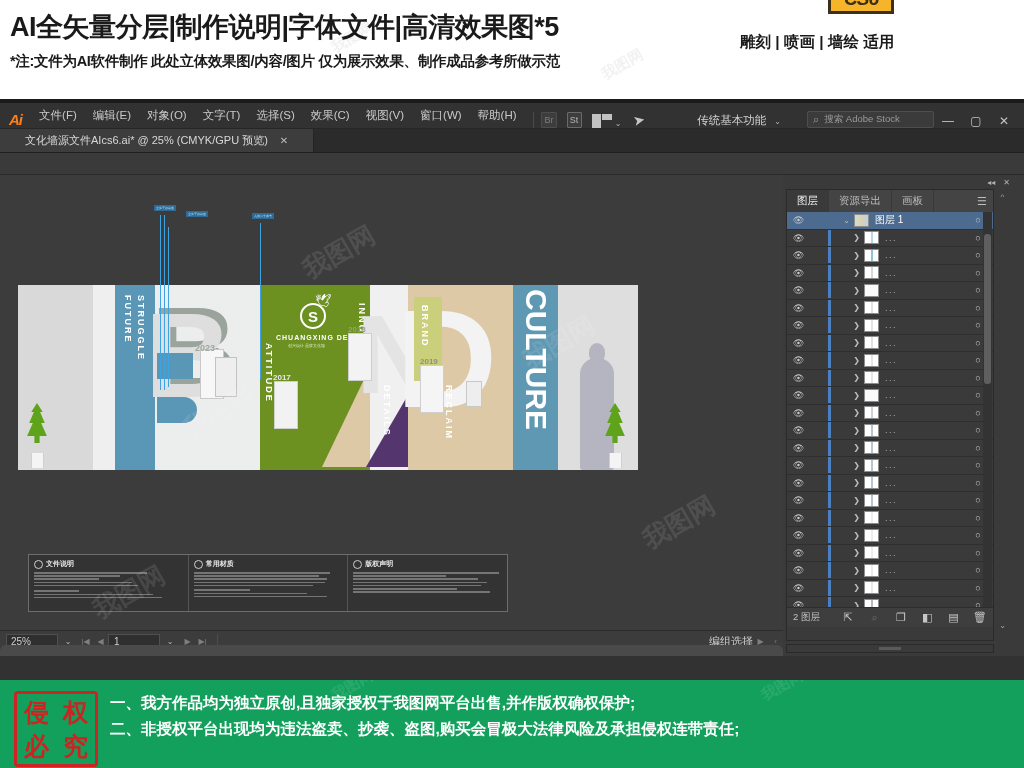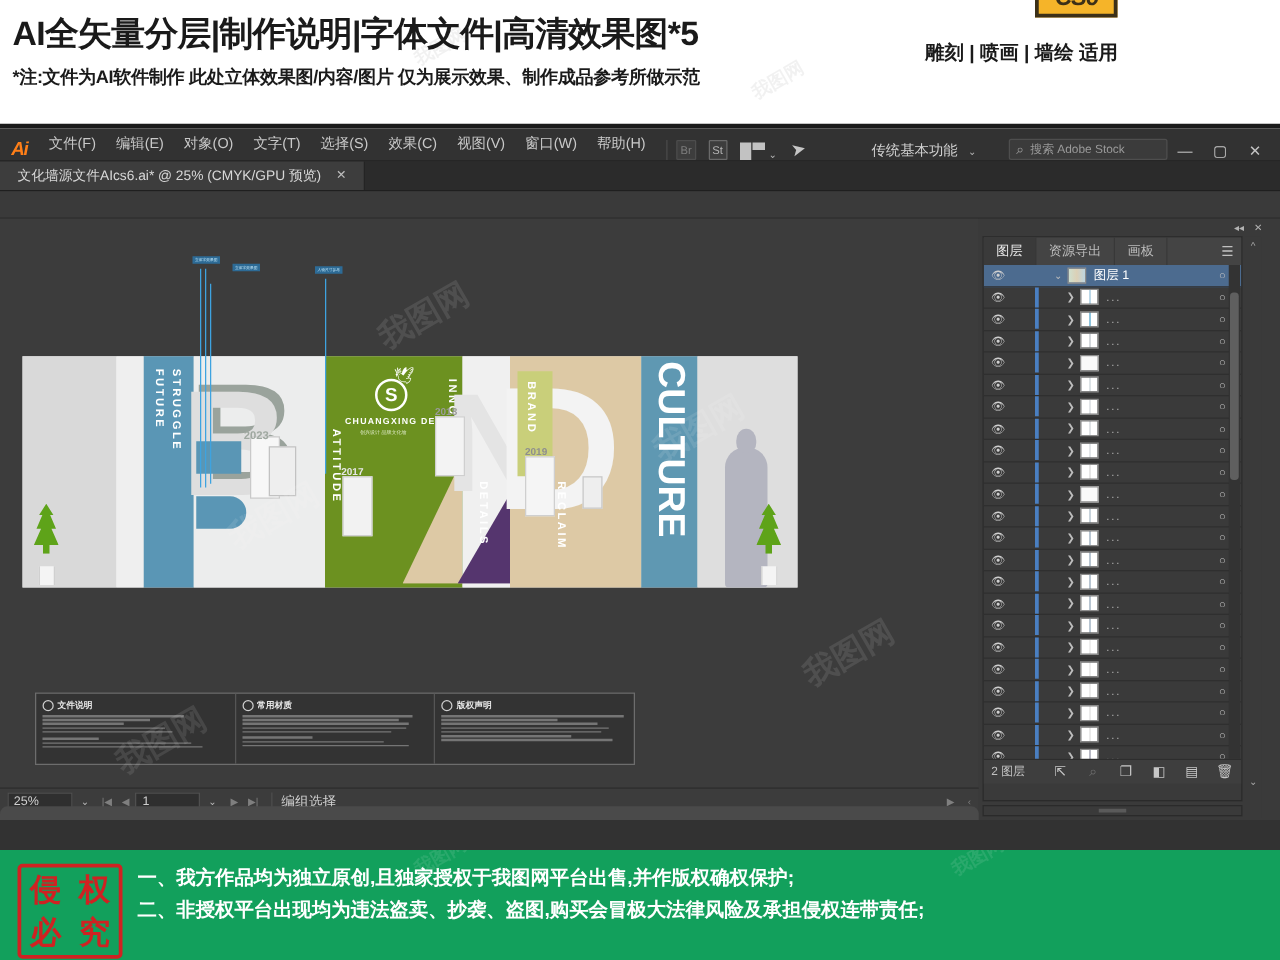--- a/index.html
+++ b/index.html
@@ -42,21 +42,21 @@
   .workspace-sel { color:#d2d2d2; font-size:11.5px; margin-left:40px; white-space:nowrap; }
   .stock-search { margin-left:14px; width:160px; height:17px; background:#3b3b3b;
     border:1px solid #4e4e4e; border-radius:2px; display:flex; align-items:center;
     padding:0 5px; color:#9a9a9a; font-size:9.5px; }
   .win-ctl { margin-left:auto; display:flex; align-items:center; padding-right:6px; }
   .win-ctl span { width:28px; text-align:center; color:#c4c4c4; font-size:12px; }
 
   
   .tabbar { height:24px; background:#2b2b2b; border-bottom:1px solid #1f1f1f; display:flex;
     align-items:flex-end; }
-  .doc-tab { height:23px; background:#3d3d3d; display:flex; align-items:center; padding:0 14px;
+  .doc-tab { height:23px; background:#3d3d3d; display:flex; align-items:center; padding:0 25px;
     color:#d8d8d8; font-size:11px; border-right:1px solid #242424; white-space:nowrap; }
   .doc-tab .x { margin-left:12px; color:#bdbdbd; font-size:10px; }
 
   
   .ctrlstrip { height:22px; background:#3a3a3a; border-bottom:1px solid #2a2a2a; }
 
   
   .ai-body { position:relative; height:481px; background:#3a3a3a; }
 
   
@@ -113,21 +113,21 @@
   .statusbar { position:absolute; left:0; top:455px; width:783px; height:22px;
     background:#3c3c3c; border-top:1px solid #2c2c2c; display:flex; align-items:center;
     color:#cfcfcf; font-size:10px; }
   .sb-zoom { width:52px; height:15px; background:#2f2f2f; border:1px solid #4f4f4f;
     margin-left:6px; display:flex; align-items:center; padding-left:4px; }
   .sb-dd { width:20px; text-align:center; color:#b9b9b9; font-size:8px; }
   .sb-nav { color:#7f7f7f; font-size:8px; width:15px; text-align:center; }
   .sb-page { width:52px; height:15px; background:#2f2f2f; border:1px solid #4f4f4f;
     display:flex; align-items:center; padding-left:5px; }
   .sb-vsep { width:1px; height:15px; background:#4d4d4d; margin:0 7px; }
-  .sb-tool { flex:1; text-align:left; color:#cfcfcf; font-size:11px; }
+  .sb-tool { flex:1; text-align:right; color:#cfcfcf; font-size:11px; }
 
   
   .rpanel { position:absolute; left:783px; top:0; width:241px; height:481px; background:#3a3a3a; }
   .rp-top { height:14px; display:flex; align-items:center; justify-content:flex-end;
     padding-right:14px; gap:8px; color:#b2b2b2; font-size:8px; }
   .rp-inner { position:absolute; left:3px; top:14px; width:208px; height:452px;
     background:#3a3a3a; border:1px solid #2a2a2a; }
   .rp-tabs { height:22px; background:#444; display:flex; align-items:stretch; }
   .rp-tab { padding:0 10px; display:flex; align-items:center; color:#bdbdbd; font-size:10.5px;
     border-right:1px solid #383838; }

